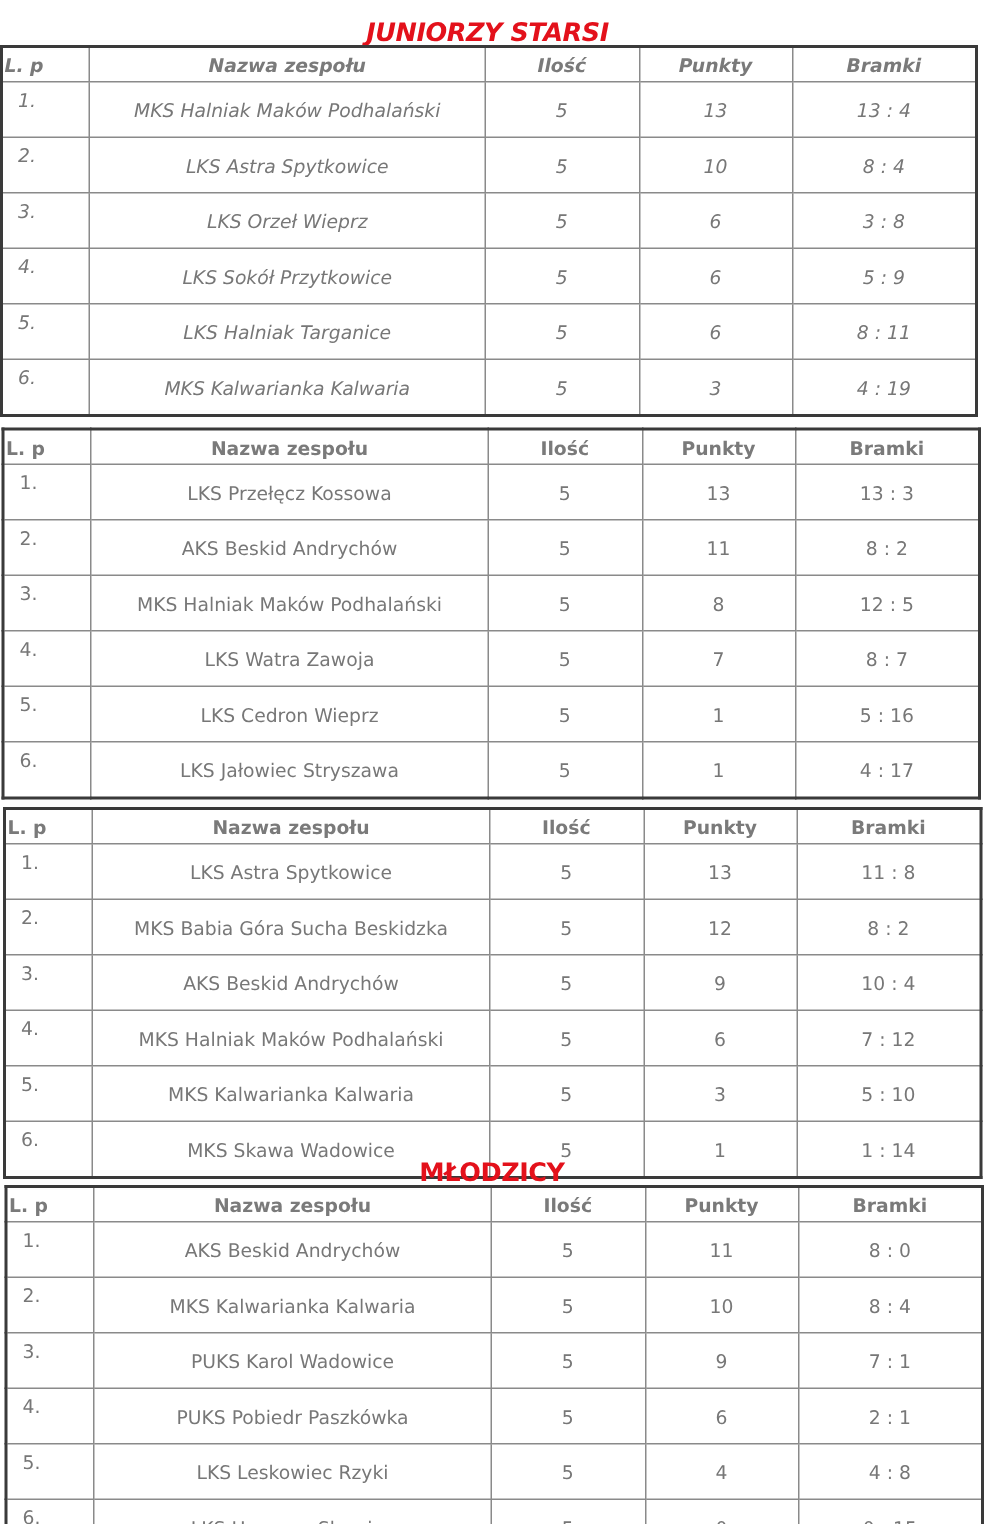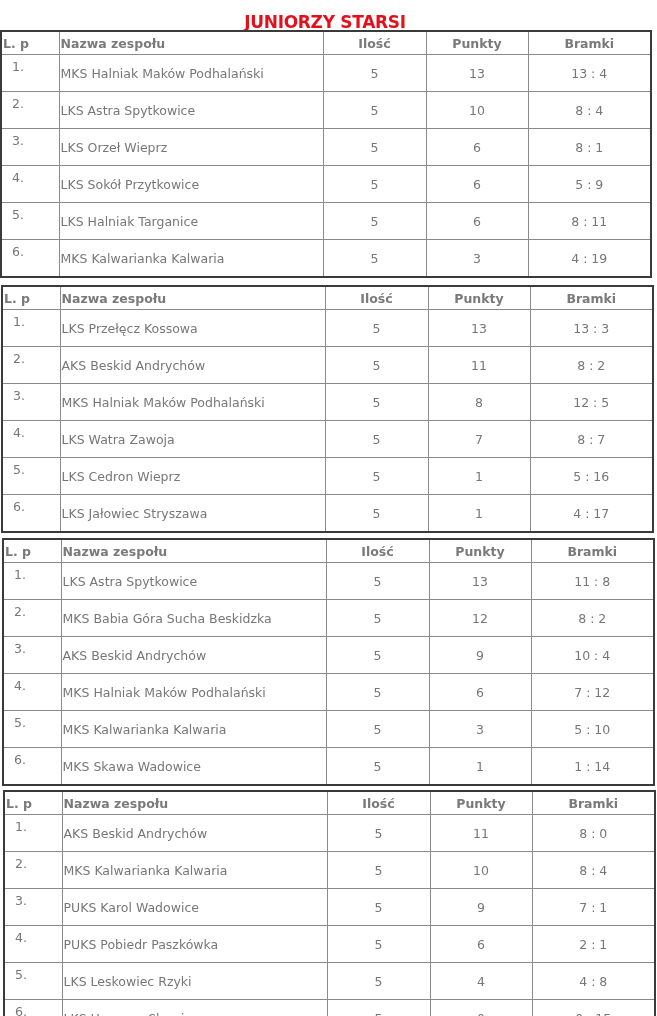--- a/index.html
+++ b/index.html
@@ -48,27 +48,27 @@
       font-weight: bold;
       color: #7a7a7a;
       font-size: 12.5px;
       margin-top: 48px;
     }
     table.standings td {
       height: 32px;
     }
     .col-lp { text-align: left; padding-left: 1px !important; }
     td.col-lp { vertical-align: top; padding-top: 4px !important; padding-left: 10px !important; }
-    .col-name { text-align: left; padding-left: 1px !important; }
+    .col-name { text-align: center; padding-left: 1px !important; }
     .col-num { text-align: center; }
   </style>
 </head>
 <body>
 
-<div class="section" style="left:0; top:0; width:657px; height:255px;">
+<div class="section" style="left:0; top:0; width:657px; height:255px;font-style:italic;">
   <div class="section-title" style="top:12px; left:0; width:650px;">JUNIORZY STARSI</div>
   <table class="standings" style="left:0; top:30px; width:650px;">
     <colgroup>
         <col style="width:58px">
         <col style="width:264px">
         <col style="width:103px">
         <col style="width:102px">
         <col style="width:123px">
       </colgroup>
     <thead>
@@ -93,21 +93,21 @@
           <td class="col-name">LKS Astra Spytkowice</td>
           <td class="col-num">5</td>
           <td class="col-num">10</td>
           <td class="col-num">8 : 4</td>
         </tr>
         <tr>
           <td class="col-lp">3.</td>
           <td class="col-name">LKS Orzeł Wieprz</td>
           <td class="col-num">5</td>
           <td class="col-num">6</td>
-          <td class="col-num">8 : 1</td>
+          <td class="col-num">3 : 8</td>
         </tr>
         <tr>
           <td class="col-lp">4.</td>
           <td class="col-name">LKS Sokół Przytkowice</td>
           <td class="col-num">5</td>
           <td class="col-num">6</td>
           <td class="col-num">5 : 9</td>
         </tr>
         <tr>
           <td class="col-lp">5.</td>
@@ -251,20 +251,21 @@
           <td class="col-name">MKS Skawa Wadowice</td>
           <td class="col-num">5</td>
           <td class="col-num">1</td>
           <td class="col-num">1 : 14</td>
         </tr>
       </tbody>
   </table>
 </div>
 
 <div class="section" style="left:0; top:760px; width:657px; height:256px;">
+  <div class="section-title" style="top:12px; left:0; width:656px;">MŁODZICY</div>
   <table class="standings" style="left:3px; top:30px; width:651px;">
     <colgroup>
         <col style="width:58px">
         <col style="width:265px">
         <col style="width:103px">
         <col style="width:102px">
         <col style="width:123px">
       </colgroup>
     <thead>
       <tr>

